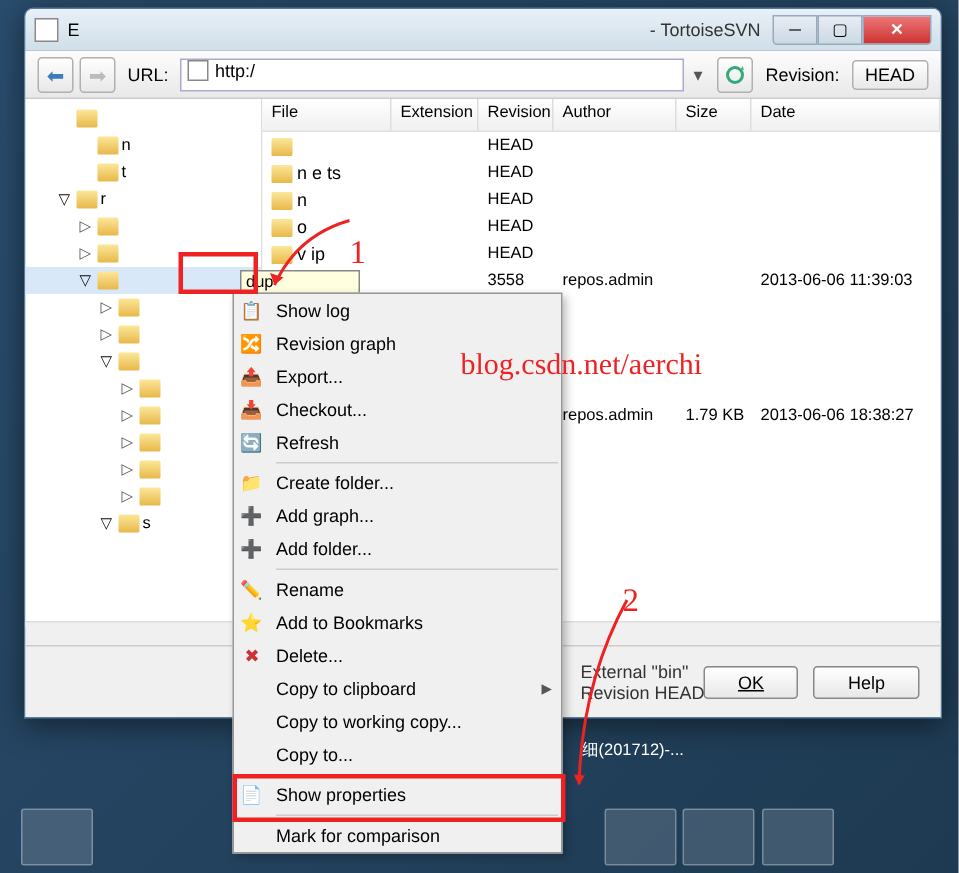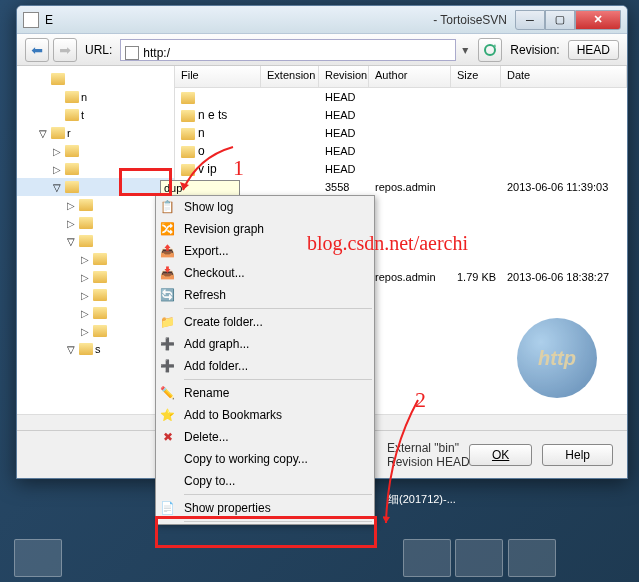--- a/index.html
+++ b/index.html
@@ -8,21 +8,21 @@
 .titlebar { height: 28px; background: linear-gradient(#e8f0f8, #d0dfe8); border-radius: 5px 5px 0 0; display: flex; align-items: center; padding: 0 6px; border-bottom: 1px solid #b8c8d8; }
 .title-icon { width: 16px; height: 16px; background: #fff; border: 1px solid #888; margin-right: 6px; }
 .title-text { flex: 1; color: #333; }
 .win-btns { display: flex; gap: 0; }
 .win-btn { width: 30px; height: 20px; background: linear-gradient(#e8edf4, #cbd8e4); border: 1px solid #9ab; display: flex; align-items: center; justify-content: center; font-size: 11px; }
 .win-btn.min { border-radius: 0 0 0 3px; }
 .win-btn.close { background: linear-gradient(#e77, #c33); color: #fff; border-radius: 0 0 3px 0; width: 46px; font-weight: bold; }
 .toolbar { height: 32px; background: linear-gradient(#fdfdfd, #e8e8e8); display: flex; align-items: center; padding: 0 8px; gap: 4px; border-bottom: 1px solid #ccc; }
 .nav-btn { width: 24px; height: 24px; background: linear-gradient(#fff,#e8e8e8); border: 1px solid #b0b0b0; border-radius: 3px; display: flex; align-items: center; justify-content: center; font-size: 14px; color: #3a7abd; }
 .url-label { margin: 0 4px; }
-.url-input { flex: 1; height: 22px; border: 1px solid #aac; background: #fff; padding: 0 4px; display: flex; align-items: flex-end; gap: 4px; }
+.url-input { flex: 1; height: 22px; border: 1px solid #aac; background: #fff; padding: 0 4px; display: flex; align-items: flex-start; gap: 4px; }
 .url-icon { width: 14px; height: 14px; background: #fff; border: 1px solid #888; }
 .rev-btn { width: 24px; height: 24px; background: linear-gradient(#fff,#e8e8e8); border: 1px solid #b0b0b0; border-radius: 3px; display: flex; align-items: center; justify-content: center; }
 .rev-label { margin: 0 4px; }
 .head-btn { padding: 2px 8px; background: linear-gradient(#fff,#e8e8e8); border: 1px solid #b0b0b0; border-radius: 3px; }
 .content { display: flex; height: 352px; }
 .tree { width: 158px; border-right: 1px solid #ddd; background: #fff; overflow: hidden; padding-top: 4px; }
 .tree-row { display: flex; align-items: center; height: 18px; padding-left: 8px; gap: 2px; }
 .tree-arrow { width: 10px; font-size: 10px; color: #555; }
 .tree-arrow.right::before { content: "▷"; }
 .tree-arrow.down::before { content: "▽"; color: #000; }
@@ -277,21 +277,20 @@
   </div>
   <div class="scrollbar-h"></div>
   <div class="footer">
     <div class="footer-info">
       <div>External "bin"</div>
       <div>Revision HEAD</div>
     </div>
     <button class="dlg-btn" style="text-decoration:underline">OK</button>
     <button class="dlg-btn">Help</button>
   </div>
-  <div class="globe">http</div>
 </div>
 
 <div class="label-tip">dup</div>
 
 <div class="ctx-menu" id="ctx">
     <div class="ctx-item">
       <span class="ctx-icon">📋</span>
       <span class="ctx-label">Show log</span>
     </div>
     <div class="ctx-item">
@@ -331,32 +330,41 @@
     <div class="ctx-item">
       <span class="ctx-icon">⭐</span>
       <span class="ctx-label">Add to Bookmarks</span>
     </div>
     <div class="ctx-item">
       <span class="ctx-icon" style="color: rgb(204, 51, 51);">✖</span>
       <span class="ctx-label">Delete...</span>
     </div>
     <div class="ctx-item">
       <span class="ctx-icon"></span>
+      <span class="ctx-label">Copy to clipboard</span>
+      <span class="ctx-arrow">▶</span>
+    </div>
+    <div class="ctx-item">
+      <span class="ctx-icon"></span>
       <span class="ctx-label">Copy to working copy...</span>
     </div>
     <div class="ctx-item">
       <span class="ctx-icon"></span>
       <span class="ctx-label">Copy to...</span>
     </div>
     <div class="ctx-sep"></div>
     <div class="ctx-item">
       <span class="ctx-icon">📄</span>
       <span class="ctx-label">Show properties</span>
     </div>
     <div class="ctx-sep"></div>
+    <div class="ctx-item">
+      <span class="ctx-icon"></span>
+      <span class="ctx-label">Mark for comparison</span>
+    </div>
   </div>
 
 <div class="redbox1"></div>
 <div class="redbox2"></div>
 <div class="anno1">1</div>
 <div class="anno2">2</div>
 <svg class="arrow1" width="60" height="55">
     <path d="M55 5 Q 20 15 5 48" stroke="#e22" stroke-width="2" fill="none"></path>
     <path d="M5 48 l-3 -8 l9 3 z" fill="#e22"></path>
   </svg>

